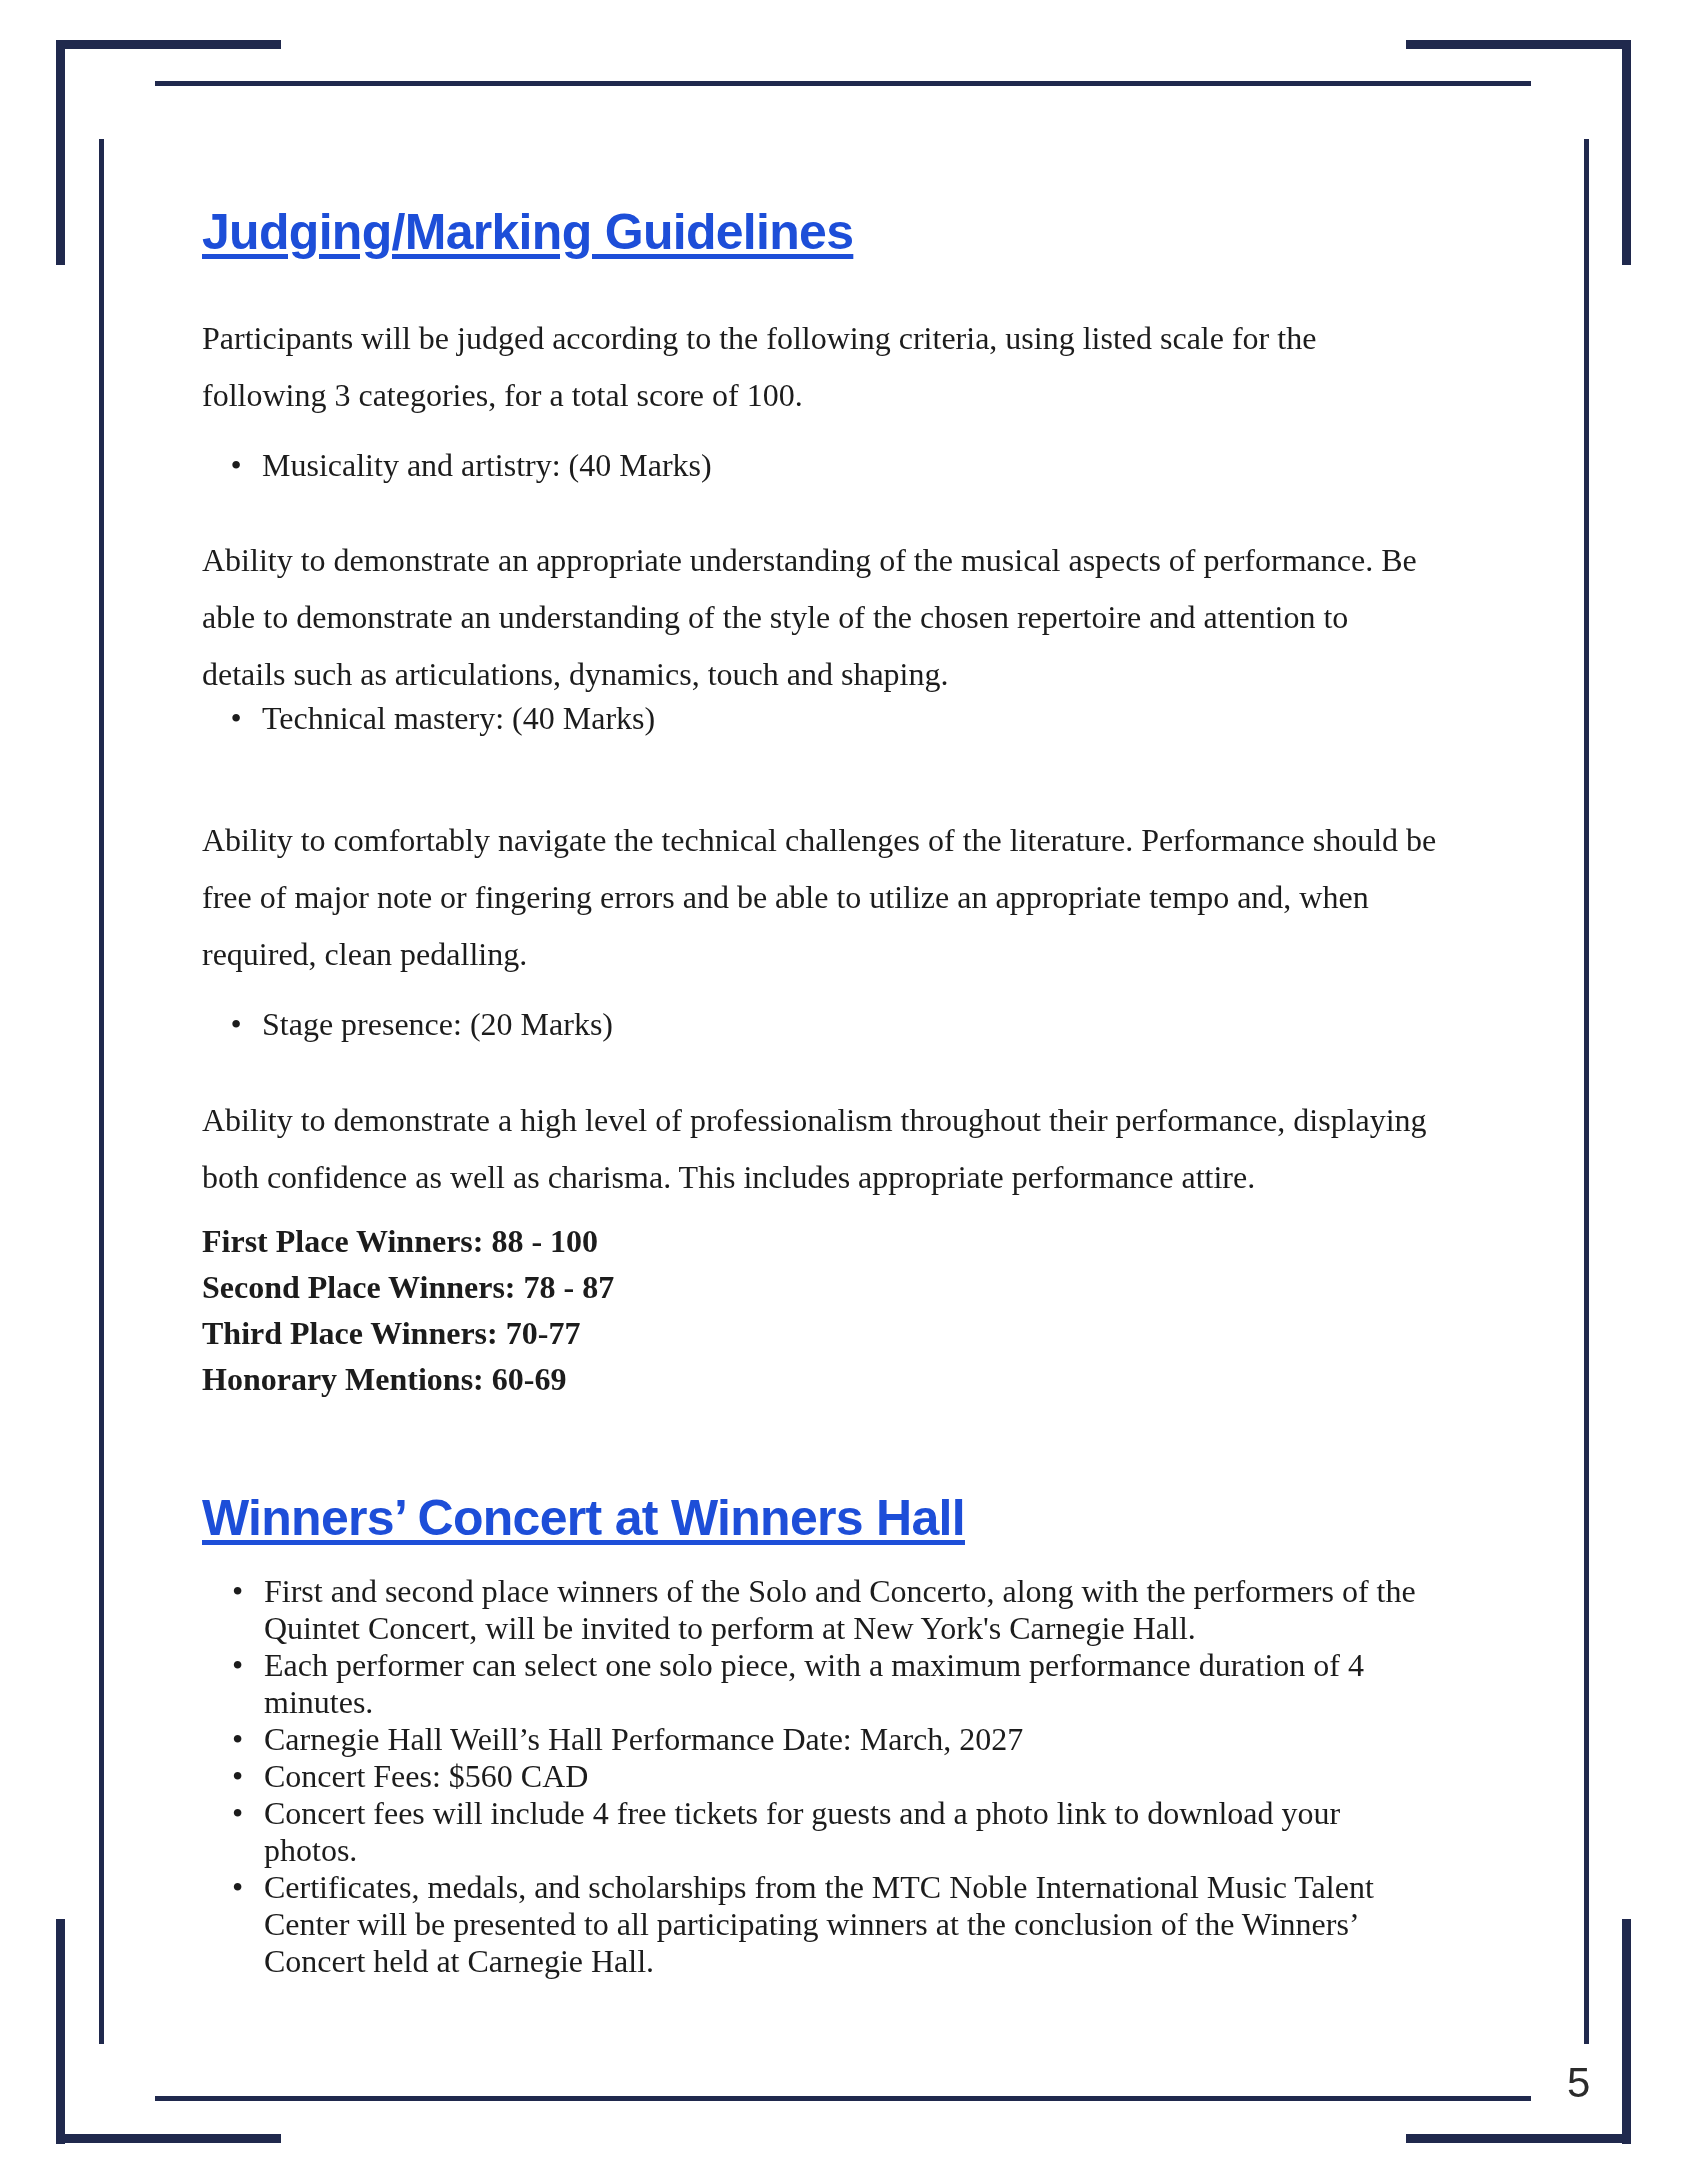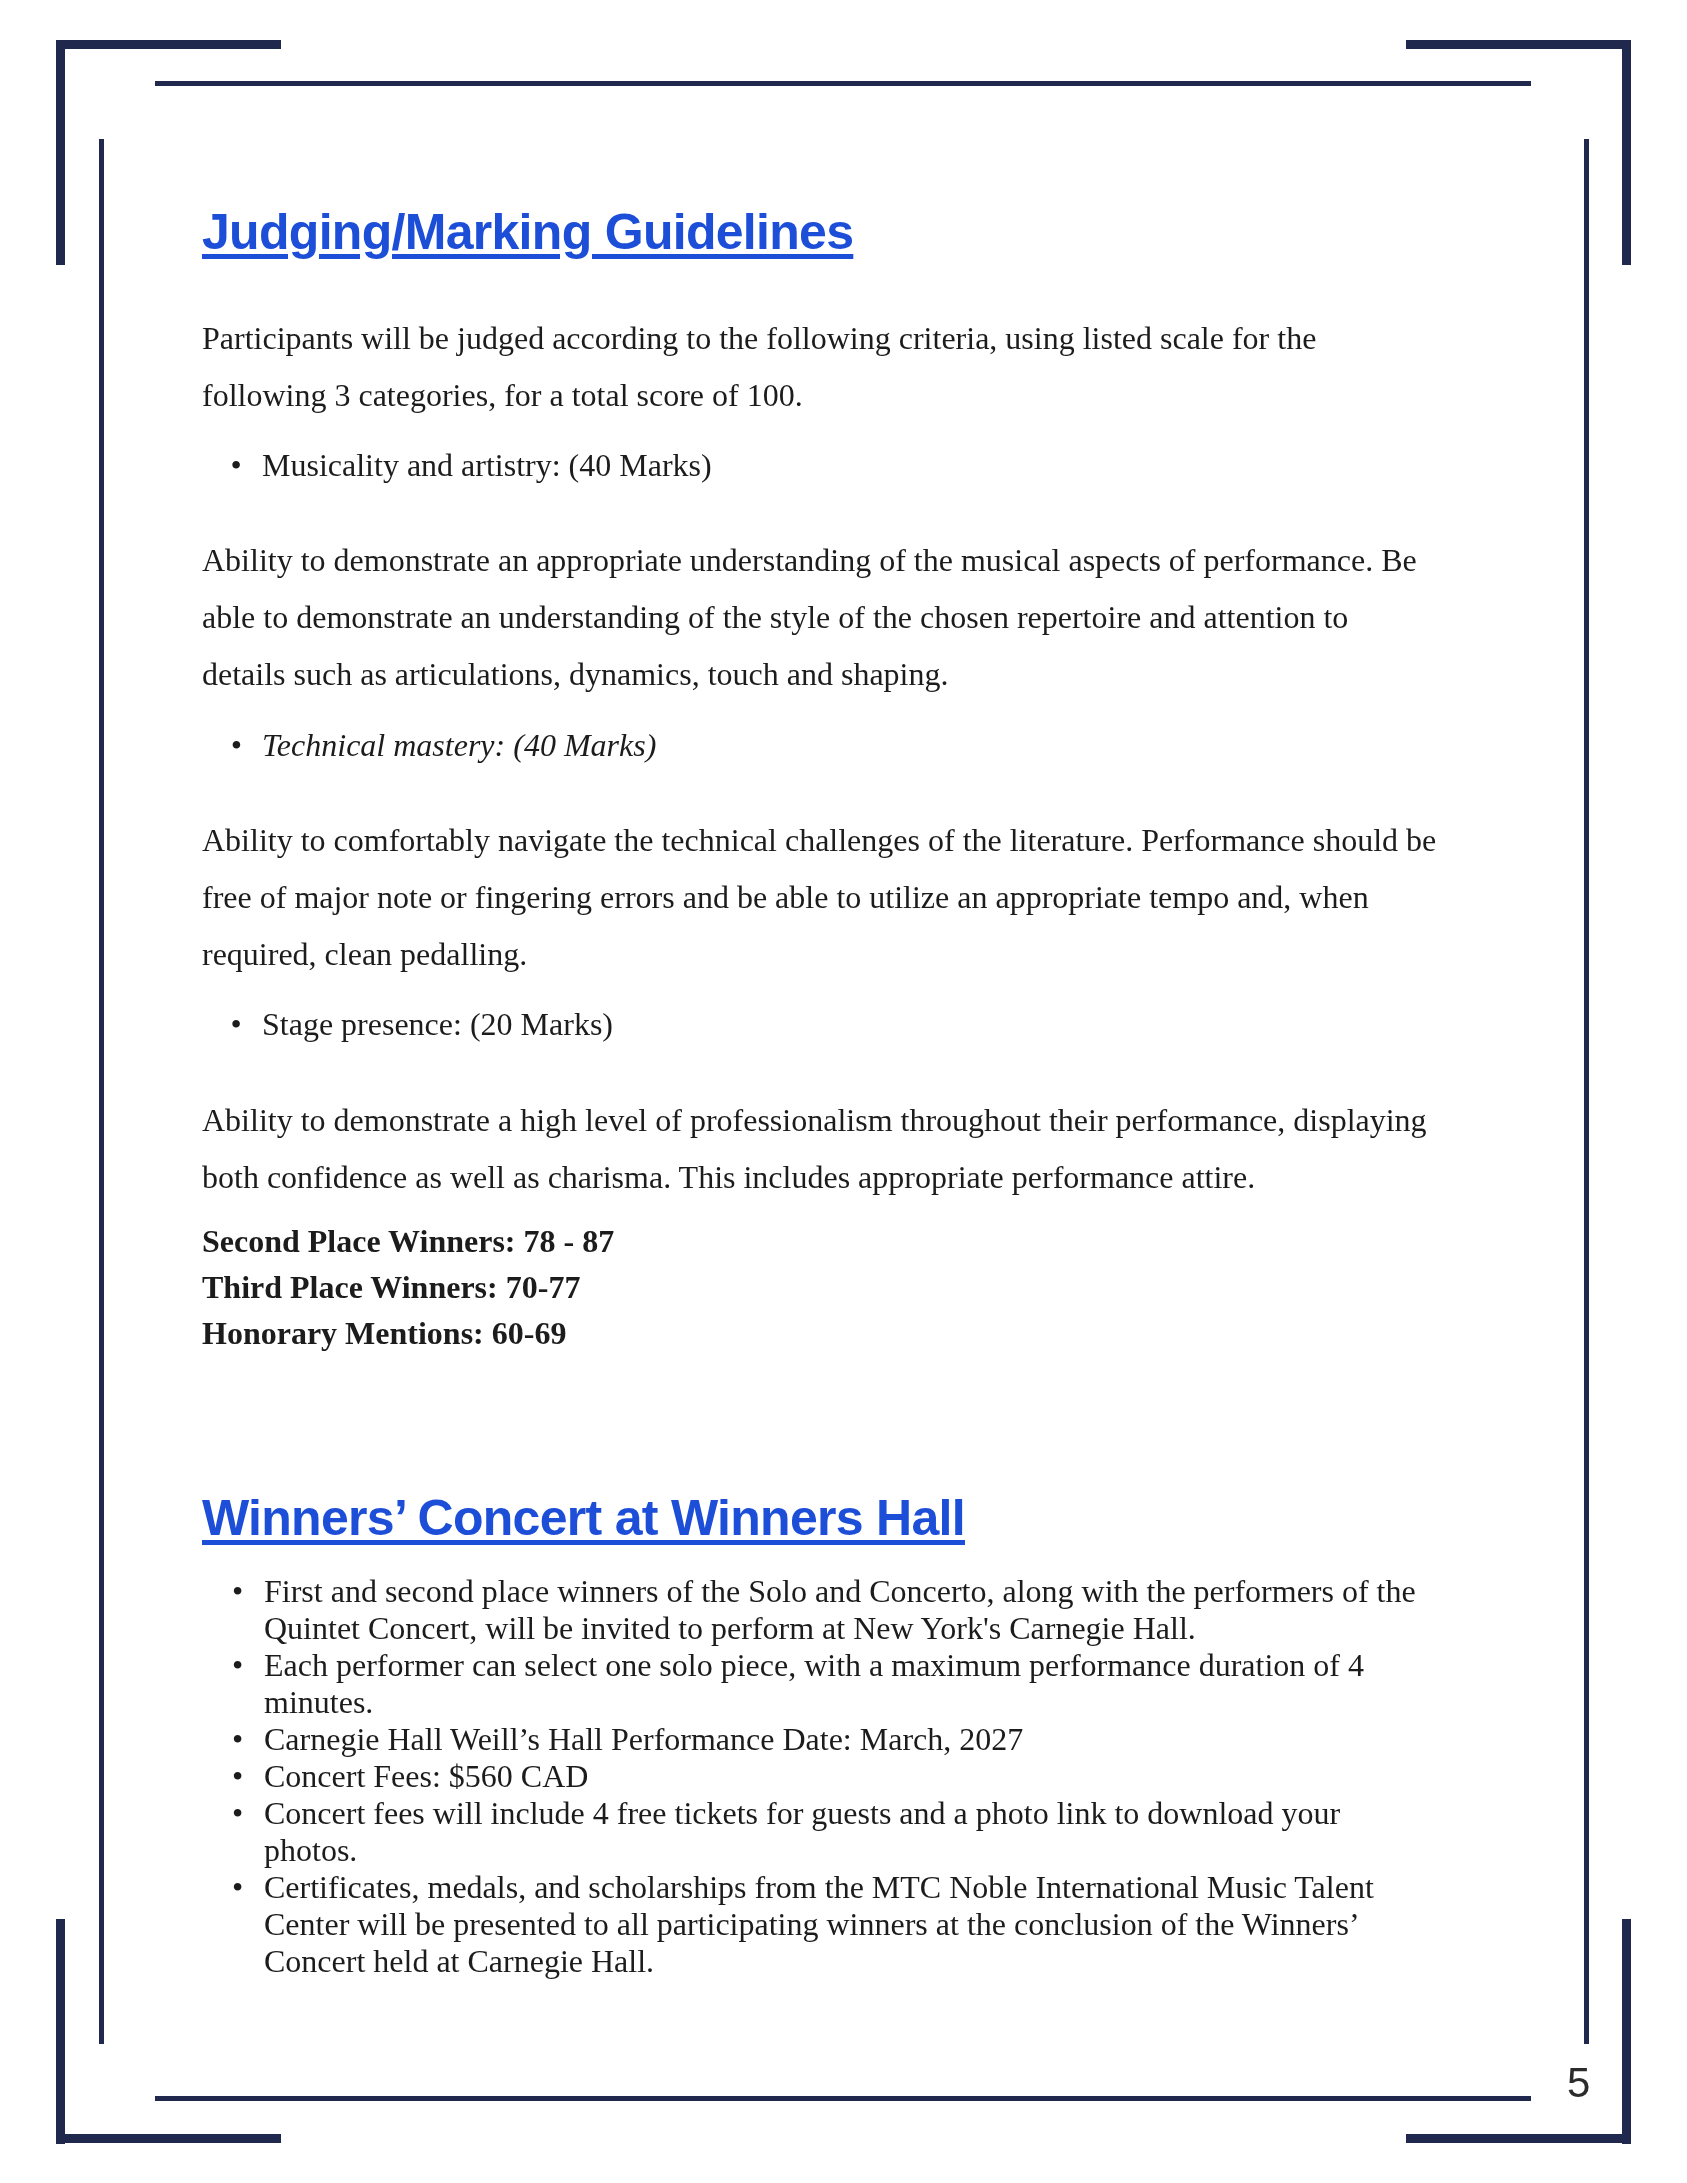--- a/index.html
+++ b/index.html
@@ -108,30 +108,31 @@
   <div class="h1" style="top:207px;">Judging/Marking Guidelines</div>
 
   <div class="body-text" style="top:310px;">Participants will be judged according to the following criteria, using listed scale for the
 following 3 categories, for a total score of 100.</div>
 
   <div class="bullet-item" style="top:437px;">Musicality and artistry: (40 Marks)</div>
   <div class="body-text" style="top:532px;">Ability to demonstrate an appropriate understanding of the musical aspects of performance. Be
 able to demonstrate an understanding of the style of the chosen repertoire and attention to
 details such as articulations, dynamics, touch and shaping.</div>
 
-  <div class="bullet-item" style="top:717px;font-style:italic;">Technical mastery: (40 Marks)</div>
+  <div class="bullet-item" style="top:690px;">Technical mastery: (40 Marks)</div>
   <div class="body-text" style="top:812px;">Ability to comfortably navigate the technical challenges of the literature. Performance should be
 free of major note or fingering errors and be able to utilize an appropriate tempo and, when
 required, clean pedalling.</div>
 
   <div class="bullet-item" style="top:996px;">Stage presence: (20 Marks)</div>
   <div class="body-text" style="top:1092px;">Ability to demonstrate a high level of professionalism throughout their performance, displaying
 both confidence as well as charisma. This includes appropriate performance attire.</div>
 
   <div class="scores" style="top:1218px;">
+    <div class="score-line">First Place Winners: 88 - 100</div>
     <div class="score-line">Second Place Winners: 78 - 87</div>
     <div class="score-line">Third Place Winners: 70-77</div>
     <div class="score-line">Honorary Mentions: 60-69</div>
   </div>
 
   <div class="h1" style="top:1493px;">Winners’ Concert at Winners Hall</div>
 
   <ul class="concert-list" style="top:1573px;">
     <li>First and second place winners of the Solo and Concerto, along with the performers of the
 Quintet Concert, will be invited to perform at New York's Carnegie Hall.</li>

